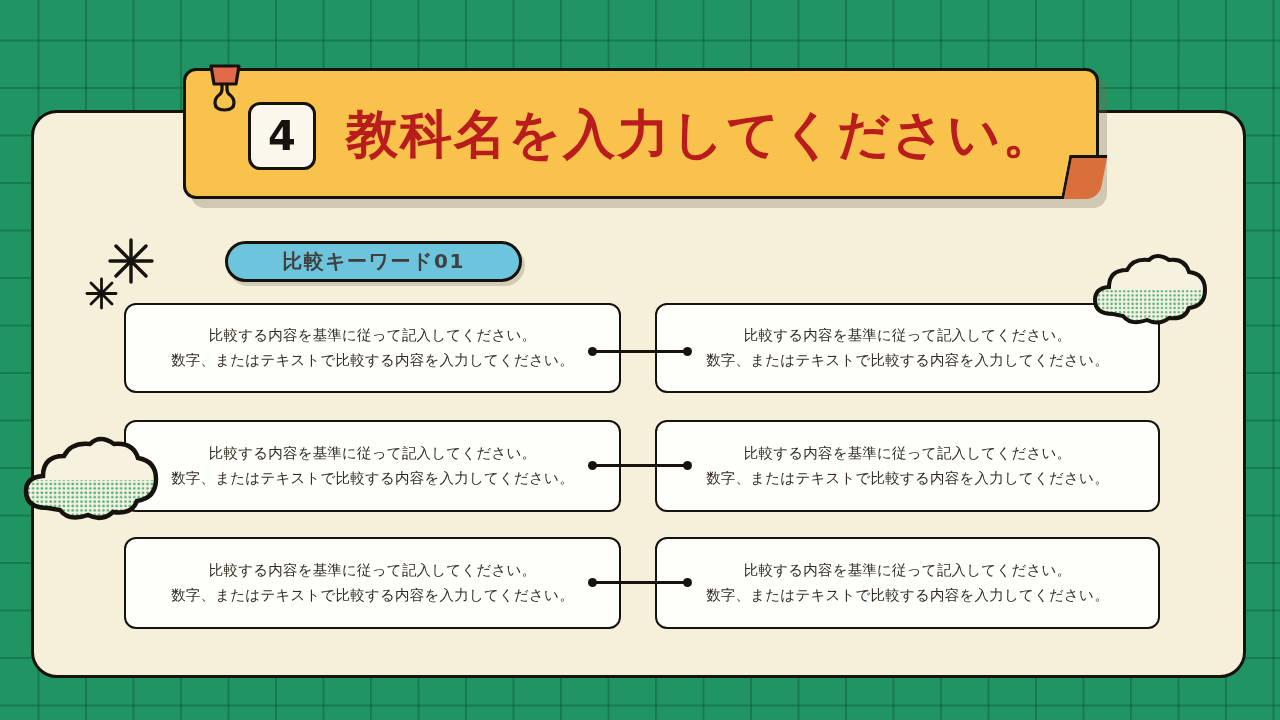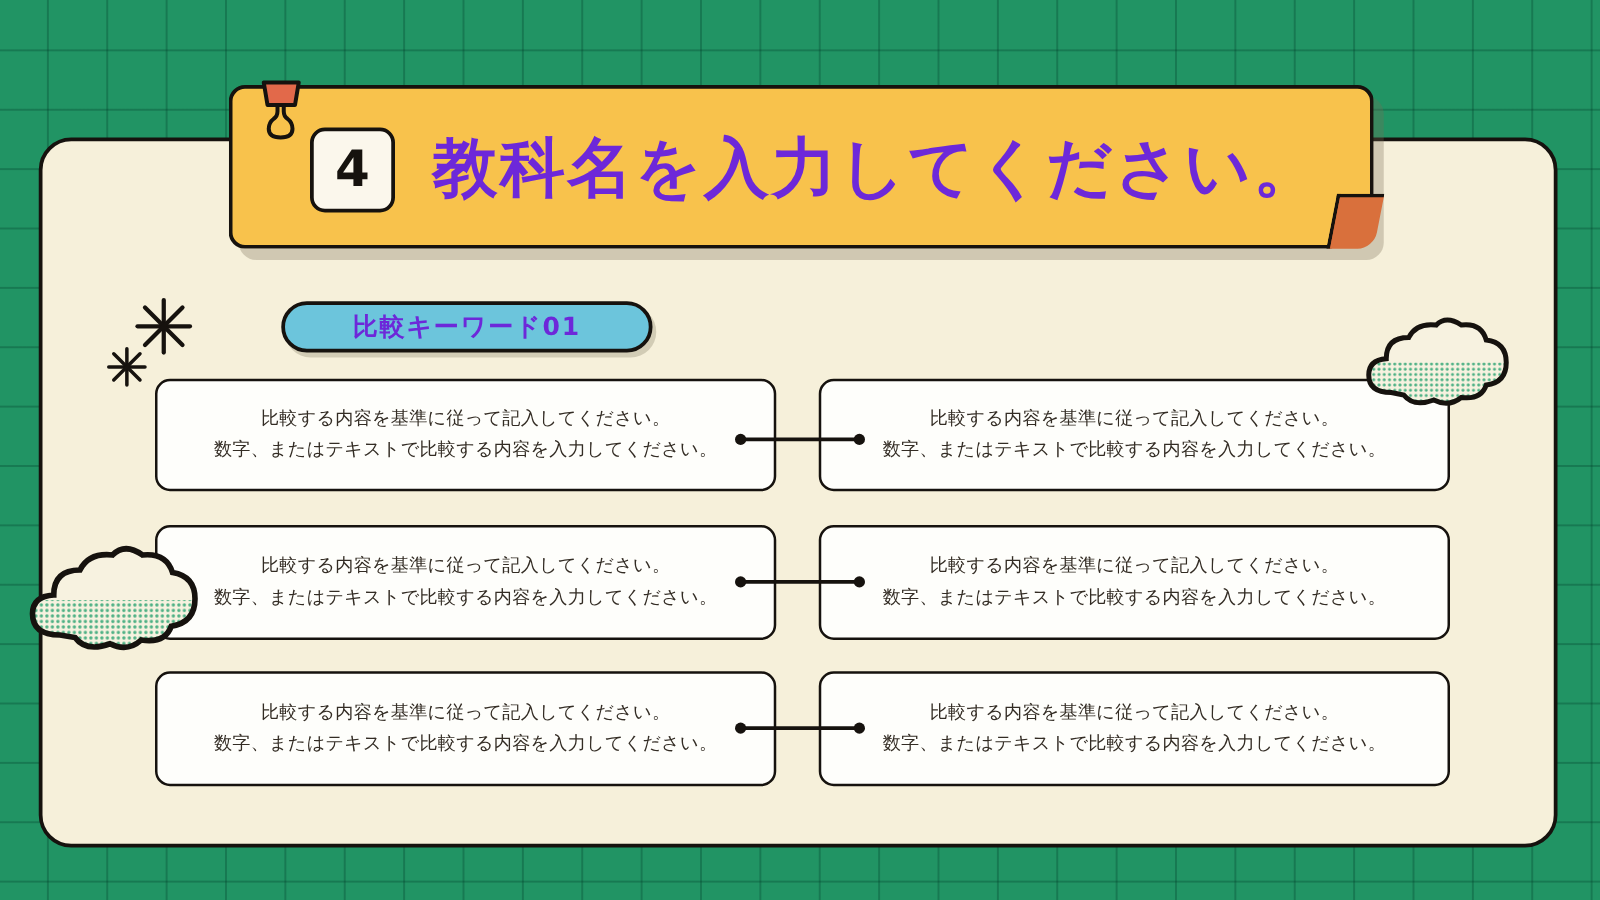--- a/index.html
+++ b/index.html
@@ -81,21 +81,21 @@
     border-radius: 12px;
     display: flex; align-items: center; justify-content: center;
     font-size: 40px; font-weight: 700; color: #16120E;
     flex: 0 0 auto;
     margin-right: 30px;
     margin-top: 4px;
   }
   #banner-title {
     font-size: 52px;
     font-weight: 700;
-    color: #6d28d9;
+    color: #b91c1c;
     letter-spacing: 2px;
     white-space: nowrap;
     margin-top: 2px;
   }
 
   
   #clip {
     position: absolute;
     left: 202px; top: 62px;
     width: 46px; height: 52px;
@@ -112,21 +112,21 @@
   }
   #content > * { pointer-events: auto; }
 
   
   .pill {
     position: absolute;
     height: 41px;
     border: 3px solid #16120E;
     border-radius: 22px;
     display: flex; align-items: center; justify-content: center;
-    font-size: 20px; font-weight: 700; color: #6d28d9;
+    font-size: 20px; font-weight: 700; color: #404040;
     letter-spacing: 1.5px;
     box-shadow: 3px 4px 0 rgba(120,110,85,.28);
   }
   #pill-1 { left: 225px; top: 241px; width: 297px; background: #6CC5DC; }
   #pill-2 { left: 760px; top: 241px; width: 297px; background: #F8C24C; }
 
   
   .card {
     position: absolute;
     background: #FEFEFB;

